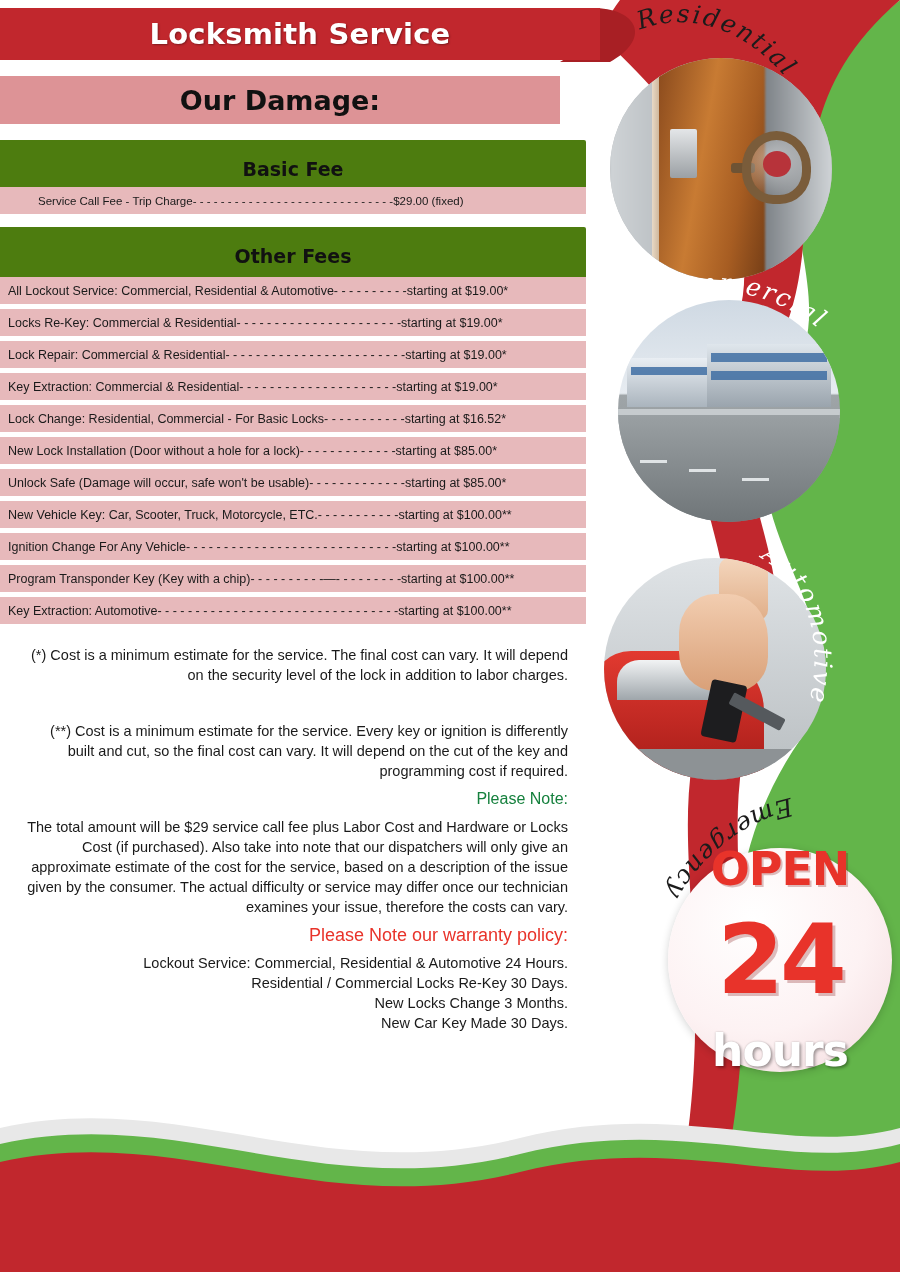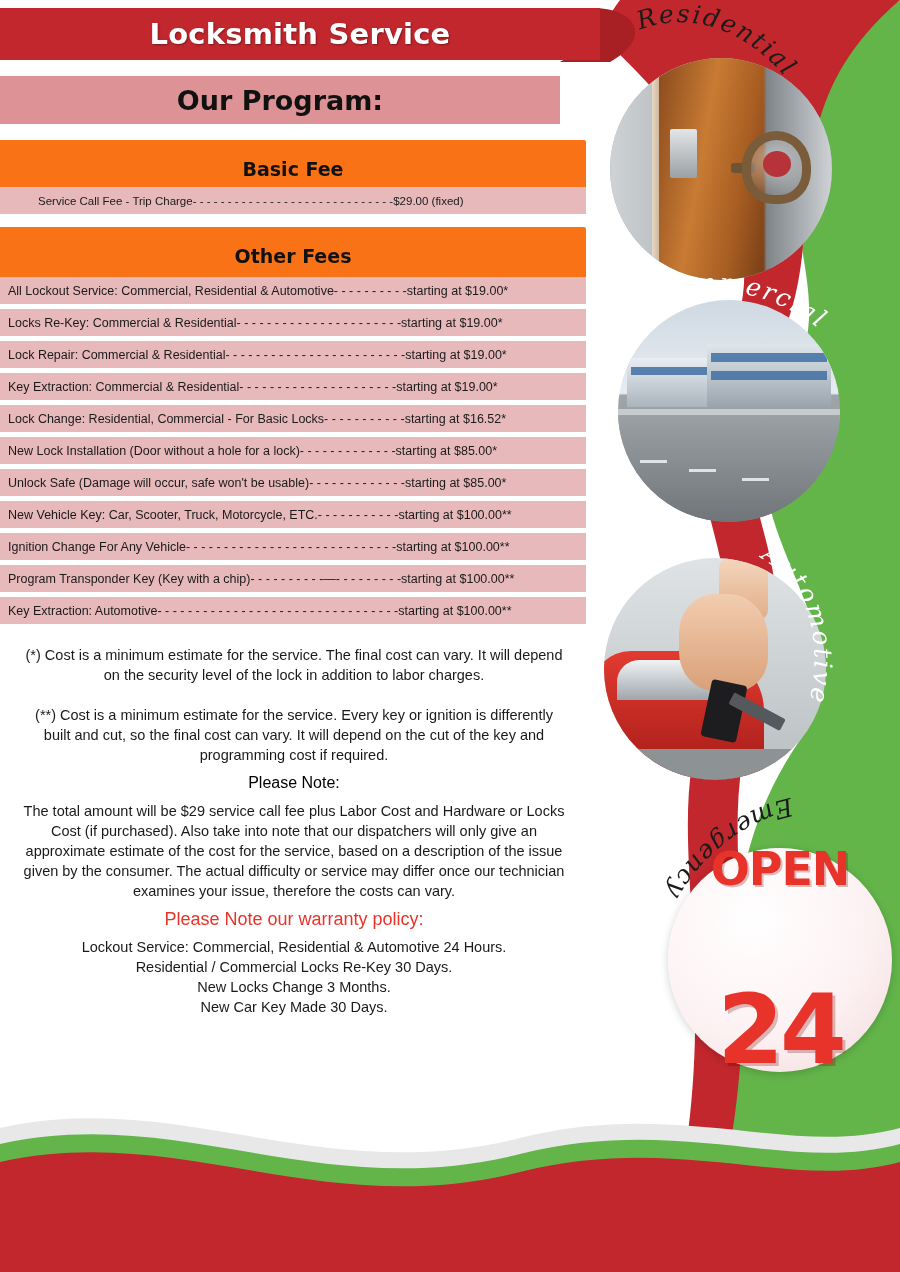--- a/index.html
+++ b/index.html
@@ -50,21 +50,21 @@
     font-weight: bold;
     font-family: "DejaVu Sans", sans-serif;
   }
 
   
   .section-head {
     position: absolute;
     left: 0;
     width: 586px;
     height: 58px;
-    background: #f97316;
+    background: #4d7c0f;
     z-index: 3;
     display: flex; align-items: center; justify-content: center;
     border-radius: 0 2px 2px 0;
   }
   .section-head span {
     font-size: 19px; font-weight: bold; color: #111;
     font-family: "DejaVu Sans", sans-serif;
   }
   #head-basic { top: 140px; }
   #head-other { top: 227px; }
@@ -90,30 +90,30 @@
   .fee-row .dots { letter-spacing: 0px; }
   .fee-row .price { }
 
   
   .notes {
     position: absolute;
     left: 20px;
     top: 645px;
     width: 548px;
     z-index: 3;
-    text-align: center;
+    text-align: right;
     font-size: 14.5px;
     line-height: 20px;
     color: #1a1a1a;
   }
   .notes p { margin: 0 0 8px 0; }
-  .notes p.gap { margin-top: 20px; }
+  .notes p.gap { margin-top: 36px; }
 
   .note-title {
-    color: #000000;
+    color: #15803d;
     font-size: 16px;
     margin: 22px 0 2px 0;
   }
   .warranty-title {
     color: #e8332a;
     font-size: 18px;
     margin: 26px 0 1px 0;
   }
   .warranty-list { font-size: 14.5px; line-height: 20px; }
 
@@ -257,21 +257,21 @@
     <path d="M0 1142 C 180 1102, 320 1202, 520 1152 C 680 1112, 790 1172, 900 1142 L900 1162 C 790 1192, 680 1132, 520 1172 C 320 1222, 180 1122, 0 1162 Z" fill="#63b54a"></path>
     <path d="M0 1128 C 180 1088, 320 1188, 520 1138 C 680 1098, 790 1158, 900 1128 L900 1144 C 790 1174, 680 1114, 520 1154 C 320 1204, 180 1104, 0 1144 Z" fill="#e8e8e8"></path>
   </svg>
 </div>
 
 <div class="header-bar">
   <div class="title">Locksmith Service</div>
 </div>
 
 <div class="pricing-bar">
-  <div class="title">Our Program:</div>
+  <div class="title">Our Damage:</div>
 </div>
 
 <div class="section-head" id="head-basic">
   <span>Basic Fee</span>
 </div>
 
 <div class="fee-row indented" id="basic-row-0" style="top:187px">
   <span class="label">Service Call Fee - Trip Charge </span>
   <span class="dots">- - - - - - - - - - - - - - - - - - - - - - - - - - - - -</span>
   <span class="price"> $29.00 (fixed)</span>
@@ -409,13 +409,14 @@
 </svg>
 
 <svg class="curve-label" id="label-emergency" width="200" height="180" viewBox="0 0 200 180">
   <path id="arcEmer" d="M170,8 C 110,20 50,70 25,150" fill="none" stroke="none"></path>
   <text><textPath href="#arcEmer">Emergency</textPath></text>
 </svg>
 
 <div id="badge-open24">
   <div class="open">OPEN</div>
   <div class="num">24</div>
+  <div class="hours">hours</div>
 </div>
 
 </body></html>

